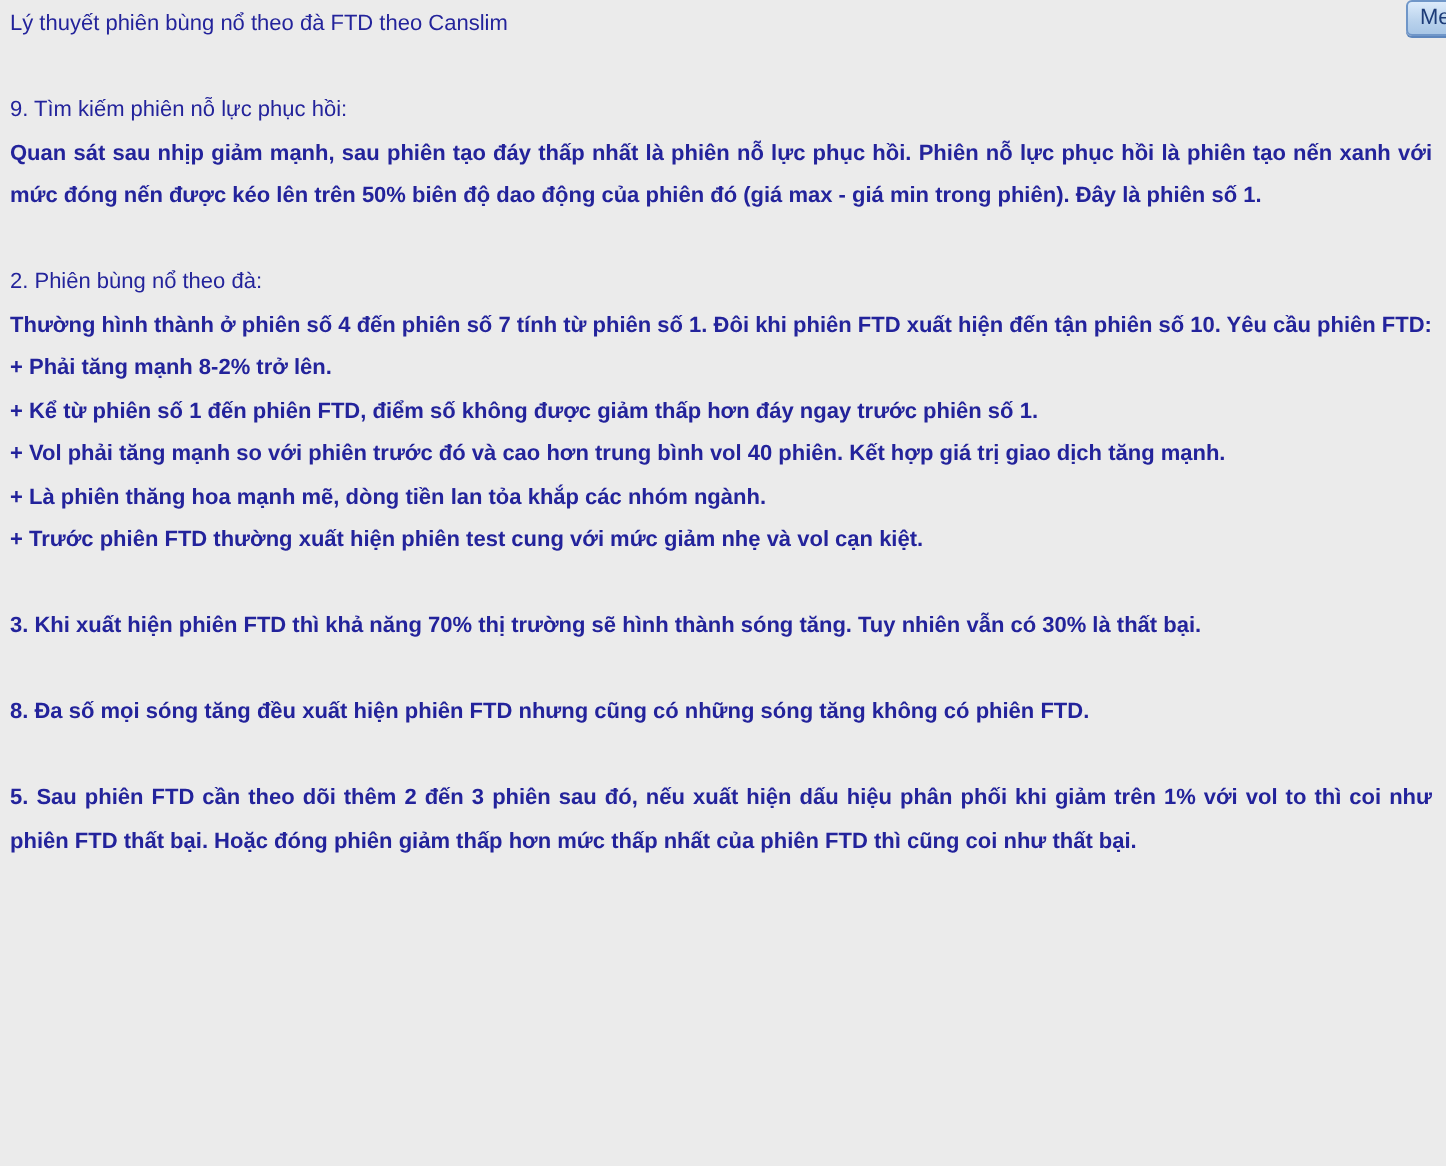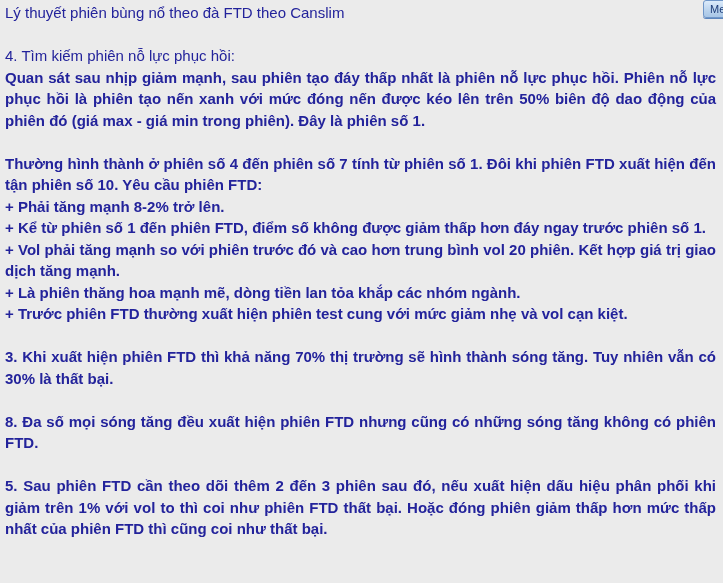--- a/index.html
+++ b/index.html
@@ -13,21 +13,21 @@
     position: relative;
     background: #ebebeb;
     font-family: "Liberation Sans", "DejaVu Sans", sans-serif;
   }
   .doc {
     position: absolute;
     left: 5px;
     top: 2px;
     width: 711px;
     color: #23239b;
-    font-size: 15px;
+    font-size: 11px;
     line-height: 21.5px;
   }
   .doc p {
     margin: 0;
     white-space: normal;
   }
   .block {
     margin-bottom: 21.5px;
   }
   .block:last-child {
@@ -61,29 +61,30 @@
 
 <button class="corner-btn">Me</button>
 
 <div class="doc">
 
   <div class="block">
     <p>Lý thuyết phiên bùng nổ theo đà FTD theo Canslim</p>
   </div>
 
   <div class="block">
-    <p>4. Tìm kiếm phiên nỗ lực phục hồi:</p>
+    <p>9. Tìm kiếm phiên nỗ lực phục hồi:</p>
     <p class="just">Quan sát sau nhịp giảm mạnh, sau phiên tạo đáy thấp nhất là phiên nỗ lực phục hồi. Phiên nỗ lực phục hồi là phiên tạo nến xanh với mức đóng nến được kéo lên trên 50% biên độ dao động của phiên đó (giá max - giá min trong phiên). Đây là phiên số 1.</p>
   </div>
 
   <div class="block">
+    <p>2. Phiên bùng nổ theo đà:</p>
     <p class="just">Thường hình thành ở phiên số 4 đến phiên số 7 tính từ phiên số 1. Đôi khi phiên FTD xuất hiện đến tận phiên số 10. Yêu cầu phiên FTD:</p>
     <p class="just">+ Phải tăng mạnh 8-2% trở lên.</p>
     <p class="just">+ Kể từ phiên số 1 đến phiên FTD, điểm số không được giảm thấp hơn đáy ngay trước phiên số 1.</p>
-    <p class="just">+ Vol phải tăng mạnh so với phiên trước đó và cao hơn trung bình vol 20 phiên. Kết hợp giá trị giao dịch tăng mạnh.</p>
+    <p class="just">+ Vol phải tăng mạnh so với phiên trước đó và cao hơn trung bình vol 40 phiên. Kết hợp giá trị giao dịch tăng mạnh.</p>
     <p class="just">+ Là phiên thăng hoa mạnh mẽ, dòng tiền lan tỏa khắp các nhóm ngành.</p>
     <p class="just">+ Trước phiên FTD thường xuất hiện phiên test cung với mức giảm nhẹ và vol cạn kiệt.</p>
   </div>
 
   <div class="block">
     <p class="just">3. Khi xuất hiện phiên FTD thì khả năng 70% thị trường sẽ hình thành sóng tăng. Tuy nhiên vẫn có 30% là thất bại.</p>
   </div>
 
   <div class="block">
     <p class="just">8. Đa số mọi sóng tăng đều xuất hiện phiên FTD nhưng cũng có những sóng tăng không có phiên FTD.</p>

